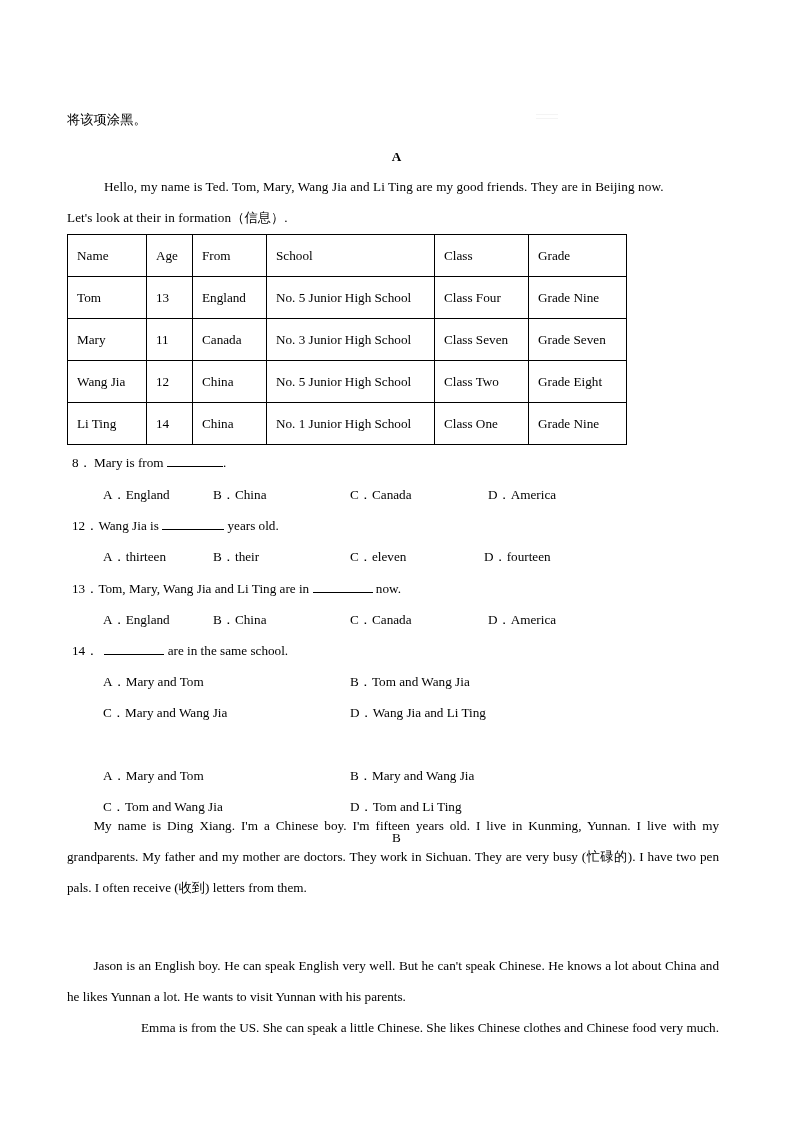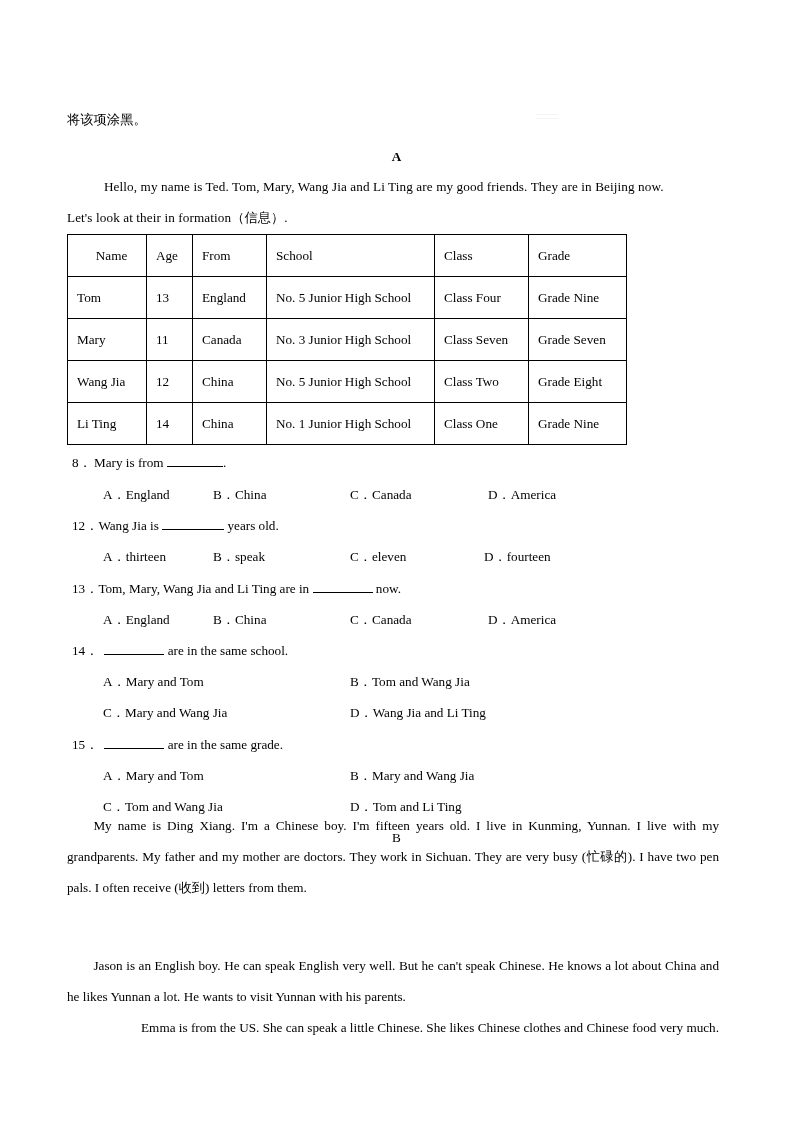--- a/index.html
+++ b/index.html
@@ -84,21 +84,21 @@
     table-layout: fixed;
   }
   .info-table td {
     border: 1px solid #000000;
     padding: 0 0 0 9px;
     height: 41px;
     vertical-align: middle;
     white-space: nowrap;
     font-size: 13.2px;
   }
-  .col-name   { width: 69px; text-align: center; }
+  .col-name   { width: 69px; }
   .col-age    { width: 36px; }
   .col-from   { width: 64px; }
   .col-school { width: 158px; }
   .col-class  { width: 84px; }
   .col-grade  { width: 88px; }
 
   
   .q-stem {
     position: absolute;
     font-size: 13.2px;
@@ -202,21 +202,21 @@
     <span class="opt-letter">D．</span><span>America</span>
   </div>
 
   <div class="q-stem" style="left:72px; top:517px;">
     <span class="q-num">12．</span><span>Wang Jia is </span><span class="blank-line" style="width:62px;"></span><span> years old.</span>
   </div>
   <div class="opt" style="left:103px; top:548px;">
     <span class="opt-letter">A．</span><span>thirteen</span>
   </div>
   <div class="opt" style="left:213px; top:548px;">
-    <span class="opt-letter">B．</span><span>speak</span>
+    <span class="opt-letter">B．</span><span>their</span>
   </div>
   <div class="opt" style="left:350px; top:548px;">
     <span class="opt-letter">C．</span><span>eleven</span>
   </div>
   <div class="opt" style="left:484px; top:548px;">
     <span class="opt-letter">D．</span><span>fourteen</span>
   </div>
 
   <div class="q-stem" style="left:72px; top:580px;">
     <span class="q-num">13．</span><span>Tom, Mary, Wang Jia and Li Ting are in </span><span class="blank-line" style="width:60px;"></span><span> now.</span>
@@ -243,23 +243,20 @@
   <div class="opt" style="left:350px; top:673px;">
     <span class="opt-letter">B．</span><span>Tom and Wang Jia</span>
   </div>
   <div class="opt" style="left:103px; top:704px;">
     <span class="opt-letter">C．</span><span>Mary and Wang Jia</span>
   </div>
   <div class="opt" style="left:350px; top:704px;">
     <span class="opt-letter">D．</span><span>Wang Jia and Li Ting</span>
   </div>
 
-  <div class="q-stem" style="left:72px; top:736px;">
-    <span class="q-num">15．</span><span class="blank-line" style="width:60px; margin-left:6px;"></span><span> are in the same grade.</span>
-  </div>
   <div class="opt" style="left:103px; top:767px;">
     <span class="opt-letter">A．</span><span>Mary and Tom</span>
   </div>
   <div class="opt" style="left:350px; top:767px;">
     <span class="opt-letter">B．</span><span>Mary and Wang Jia</span>
   </div>
   <div class="opt" style="left:103px; top:798px;">
     <span class="opt-letter">C．</span><span>Tom and Wang Jia</span>
   </div>
   <div class="opt" style="left:350px; top:798px;">

